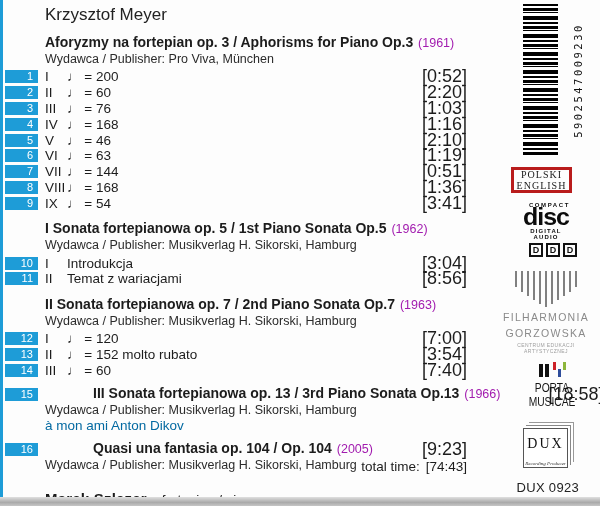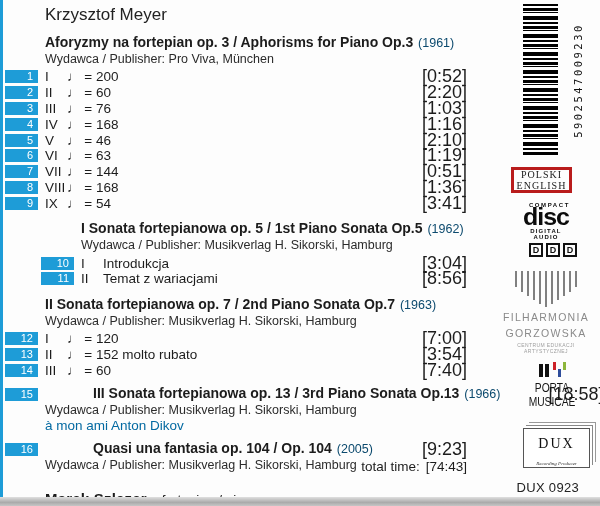--- a/index.html
+++ b/index.html
@@ -10,36 +10,36 @@
   }
   .left-stripe { position:absolute; left:0; top:0; width:3px; height:498px; background:#1E9CD7; }
   .bottom-strip { position:absolute; left:0; top:497px; width:600px; height:9px;
     background:linear-gradient(to bottom,#e0e0e0 0%,#aaaaaa 60%,#c6c6c6 100%); }
 
   .main { position:absolute; left:0; top:5px; width:467px; }
   .artist { margin-left:45px; font-size:17px; line-height:20px; color:#222; }
 
   .sec-title { margin-left:45px; margin-top:8px; font-size:14px; line-height:18px; white-space:nowrap; }
   .bold { font-weight:bold;text-align:center; }
-  .year { font-weight:normal; font-size:12.5px; color:#0c4a6e; margin-left:1px; }
+  .year { font-weight:normal; font-size:12.5px; color:#a21caf; margin-left:1px; }
   .pub { margin-left:45px; font-size:12.5px; line-height:15px; color:#2b2b2b; }
   .ded { margin-left:45px; font-size:13.5px; line-height:15px; color:#0369a1; }
 
   .tracks { margin-top:2px; }
   .track { display:flex; align-items:center; height:15.8px; margin-left:5px; }
   .tnum { flex-shrink:0; width:33px; height:13px; background:#1E9CD7; color:#fff;
     font-size:11px; line-height:13px; text-align:right; padding-right:5px; }
   .roman { width:22px; margin-left:7px; font-size:13.5px; }
   .ttitle { flex:1; font-size:13.5px; }
   .ttime { font-size:18px; text-align:right; }
 
   .headrow { display:flex; align-items:center; margin-left:5px; margin-top:7px; line-height:17px;gap:48px; }
   .sec-head { flex:1; margin-left:7px; font-size:14px; white-space:nowrap; }
 
-  .sec2 { margin-top:0;padding-left:36px; } .sec3 { margin-top:6px; }
+  .sec2 { margin-top:0; } .sec3 { margin-top:6px; }
   .total-line { margin-top:-14px; text-align:right; font-size:13.5px; color:#1c1c1c; }
   .total-line .lbl { margin-right:6px; }
   .performer { margin-left:45px; margin-top:16px; font-size:13.5px; }
   .performer .pname { font-weight:bold; font-size:15px; letter-spacing:.2px; }
 
   
   .barcode { position:absolute; left:523px; top:4px; width:35px; height:152px;
     background:repeating-linear-gradient(to bottom,
       #000 0 2px,#fff 2px 4px,#000 4px 7px,#fff 7px 8px,#000 8px 9px,
       #fff 9px 12px,#000 12px 16px,#fff 16px 18px); }
@@ -77,21 +77,21 @@
   .porta { position:absolute; left:506px; top:362px; width:92px; text-align:center; }
   .pbars { height:18px; }
   .pbars span { display:inline-block; position:relative; vertical-align:top; }
   .pb1,.pb2 { width:4px; height:13px; background:#111; top:2px; }
   .pb2 { margin-left:2px; }
   .pb3 { width:3px; height:8px; background:#cc2229; margin-left:4px; top:0; }
   .pb4 { width:3px; height:8px; background:#2e4d9b; margin-left:2px; top:7px; }
   .pb5 { width:3px; height:8px; background:#8db63c; margin-left:2px; top:0; }
   .porta-label { font-size:12.5px; color:#151515; letter-spacing:0; transform:scaleX(.82); margin-top:1px; }
 
-  .dux-box { position:absolute; left:523px; top:428px; width:67px; height:40px;
+  .dux-box { position:absolute; left:523px; top:428px; width:45px; height:40px;
     background:#fff; border:1px solid #555;
     box-shadow:2px -2px 0 0 #fff,3px -3px 0 0 #888,5px -5px 0 0 #fff,6px -6px 0 0 #999;
     text-align:center; }
   .dux-word { font-family:"Liberation Serif","DejaVu Serif",serif; font-size:14px;
     letter-spacing:2px; margin-top:7px; color:#111; }
   .dux-sub { font-family:"Liberation Serif","DejaVu Serif",serif; font-style:italic;
     font-size:5px; color:#333; margin-top:9px; }
   .catalog { position:absolute; left:513px; top:480px; width:66px; text-align:right;
     font-size:13px; color:#222; letter-spacing:.3px; }
 </style>

